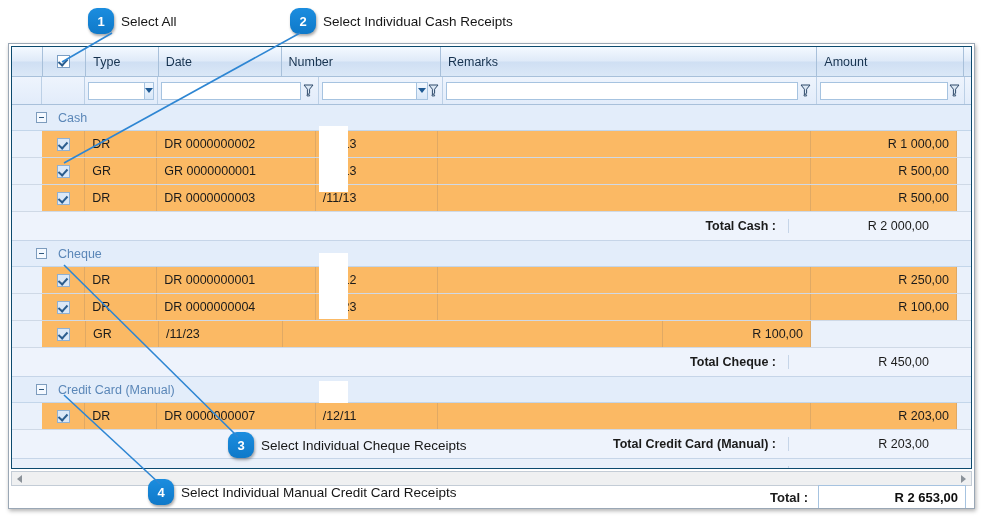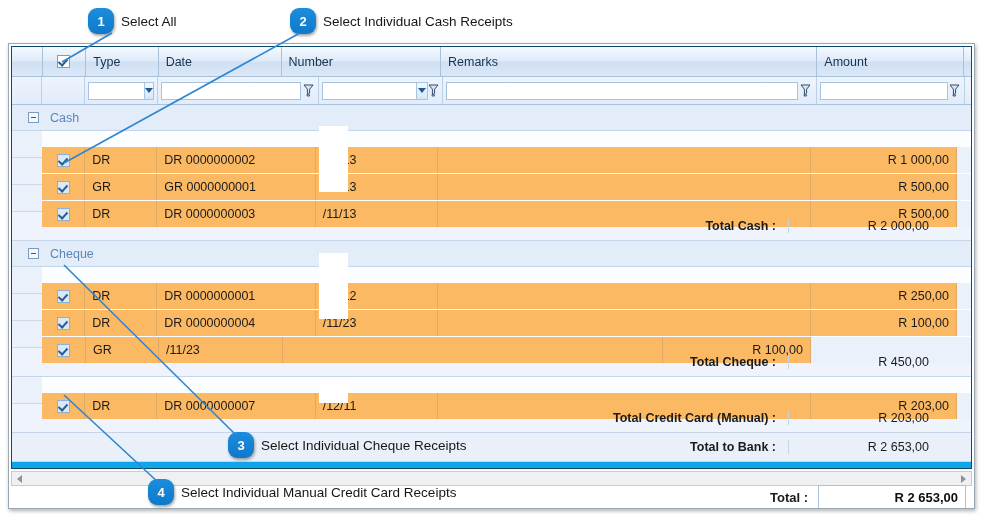--- a/index.html
+++ b/index.html
@@ -182,21 +182,21 @@
   }
   .funnel { width: 15px; display: flex; align-items: center; justify-content: center; }
 
   
   .grp-row {
     display: flex;
     align-items: center;
     height: 26px;
     background: #e3edfa;
     border-bottom: 1px solid #c3d6ea;
-    padding-left: 16px;
+    padding-left: 24px;
     box-sizing: border-box;
   }
   .exp {
     width: 11px; height: 11px;
     border: 1px solid #7d9cbd;
     background: #f4f9ff;
     box-sizing: border-box;
     position: relative;
     margin-right: 11px;
     flex: 0 0 auto;
@@ -227,21 +227,21 @@
     display: flex;
     align-items: center;
     box-sizing: border-box;
     padding: 0 7px;
     height: 100%;
     overflow: hidden;
     white-space: nowrap;
     font-size: 12.5px;
     color: #1b1b1b;
   }
-  .d-row .d-cell { background: #fbb964; margin-top: 16px; }
+  .d-row .d-cell { background: #fbb964; }
   .d-row .d-cell.chk { justify-content: center; padding: 0; }
   .d-row .d-cell.amt { justify-content: flex-end; }
   .d-row .d-tail { flex: 1 1 auto; background: #eaf1fb; border-right: none; }
 
   
   .t-row {
     display: flex;
     height: 28px;
     background: #eef3fc;
     border-bottom: 1px solid #c6d5e8;
@@ -581,20 +581,24 @@
             <span>R 100,00</span>
           </div>
           <div class="d-cell d-tail"></div>
         </div>
         <div class="t-row">
           <div class="t-pad"></div>
           <div class="t-blank"></div>
           <div class="t-label">Total Cheque :</div>
           <div class="t-value">R 450,00</div>
           <div class="t-tail"></div>
+        </div>
+        <div class="grp-row">
+          <span class="exp"></span>
+          <span class="grp-label">Credit Card (Manual)</span>
         </div>
         <div class="d-row">
           <div class="d-pad"></div>
           <div class="d-cell chk" style="width:44px;">
             <span class="cbx row on"></span>
           </div>
           <div class="d-cell c-type">
             <span>DR</span>
           </div>
           <div class="d-cell c-number">

